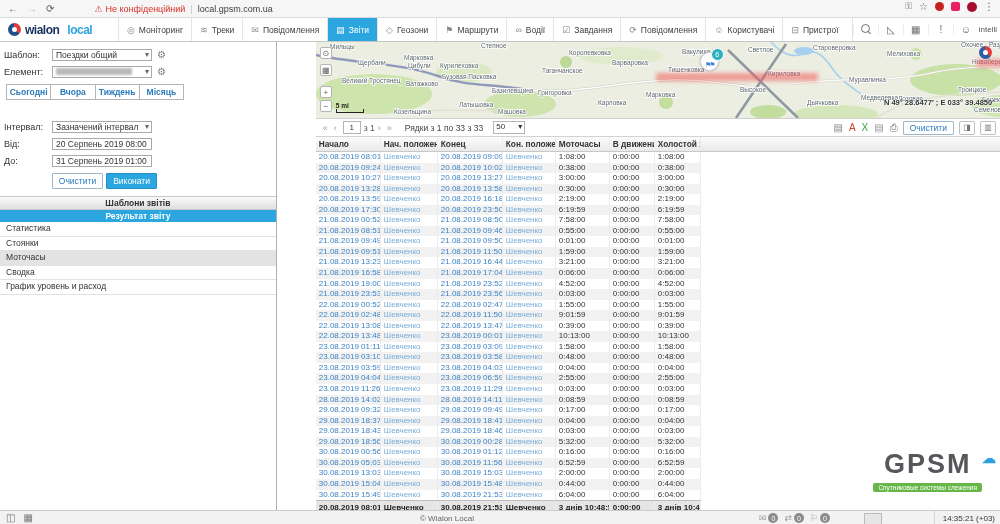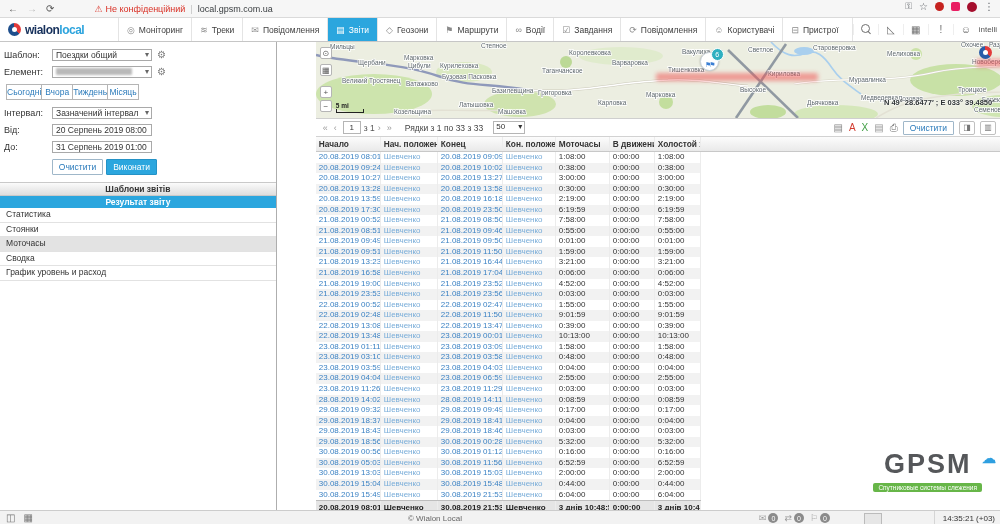--- a/index.html
+++ b/index.html
@@ -17,21 +17,21 @@
   .ext-red{width:9px;height:9px;border-radius:50%;background:#c5221f;}
   .ext-pink{width:9px;height:9px;border-radius:2px;background:#e91e63;}
   .avatar{width:10px;height:10px;border-radius:50%;background:#a50e2d;}
   
   .nav-bar{height:23px;background:#fff;border-bottom:1px solid #c6c6c6;display:flex;align-items:stretch;position:relative;}
   .logo{display:flex;align-items:center;gap:4px;padding:0 10px 0 8px;min-width:100px;}
   .logo-swirl{width:13px;height:13px;border-radius:50%;
      background:conic-gradient(#e23b3b 0 130deg,#1e4e8c 130deg 360deg);position:relative;}
   .logo-swirl:after{content:"";position:absolute;left:4px;top:4px;width:5px;height:5px;border-radius:50%;background:#fff;}
   .logo-text{font-size:12px;font-weight:bold;color:#17315c;letter-spacing:-.5px;}
-  .logo-text b{color:#2da4dd;font-weight:bold;}
+  .logo-text b{color:#2da4dd;font-weight:bold;margin-left:8px;}
   .tab{display:flex;align-items:center;gap:4px;padding:0 8px;border-left:1px solid #e4e4e4;
        font-size:8.5px;color:#404040;cursor:default;white-space:nowrap;}
   .tab .tab-ic{font-size:9px;color:#8a8a8a;}
   .tab.active{background:#2ba6de;color:#fff;}
   .tab.active .tab-ic{color:#fff;}
   .nav-right{position:absolute;right:0;top:0;height:23px;display:flex;align-items:center;border-left:1px solid #e4e4e4;}
   .nr-ic{width:24px;text-align:center;font-size:10px;color:#6e6e6e;border-left:1px solid #eee;}
   .mag{display:inline-block;width:7px;height:7px;border:1.4px solid #6e6e6e;border-radius:50%;position:relative;}
   .mag:after{content:"";position:absolute;width:4px;height:1.4px;background:#6e6e6e;
      transform:rotate(45deg);left:5px;top:7px;}
@@ -42,21 +42,21 @@
   .content{width:712px;position:relative;background:#fff;}
   
   .form{padding:6px 0 0 4px;}
   .frow{display:flex;align-items:center;margin-bottom:4px;height:13px;}
   .frow label{width:48px;flex:none;font-size:9px;color:#333;}
   .select,.input{width:100px;flex:none;height:12px;border:1px solid #a9a9a9;background:#fff;
       font-size:8.5px;display:flex;align-items:center;padding:0 3px;box-sizing:border-box;position:relative;color:#333;white-space:nowrap;overflow:hidden;}
   .select .arr{position:absolute;right:2px;top:0;color:#666;font-size:8px;}
   .wrench{margin-left:5px;color:#7a7a7a;font-size:10px;}
   .redacted{display:inline-block;width:76px;height:7px;background:#b9b9b9;filter:blur(1.3px);border-radius:1px;}
-  .qrow{display:flex;margin:6px 0 6px 2px;width:133px;}
+  .qrow{display:flex;margin:6px 0 20px 2px;width:178px;font-weight:bold;}
   .qbtn{flex:1;border:1px solid #b5b5b5;border-left-width:0;background:#fff;color:#2b7bbb;
       font-size:8.5px;text-align:center;padding:2px 0;}
   .qbtn:first-child{border-left-width:1px;}
   .brow{display:flex;justify-content:flex-end;width:153px;gap:3px;margin-top:6px;}
   .btn{font-size:8.5px;border:1px solid #9fb7c9;background:#fff;color:#2b7bbb;padding:2px 6px;border-radius:1px;}
   .btn.exec{background:#2ba6de;border-color:#2492c6;color:#fff;}
   .bar-templates{height:12px;line-height:12px;text-align:center;font-weight:bold;font-size:8.5px;color:#333;
       background:linear-gradient(#fbfbfb,#dedede);border-top:1px solid #c9c9c9;border-bottom:1px solid #c9c9c9;margin-top:7px;}
   .bar-result{height:12px;line-height:12px;text-align:center;font-weight:bold;font-size:8.5px;color:#fff;background:#2ba6de;}
   .section-item{height:13.5px;line-height:13.5px;padding-left:6px;border-bottom:1px solid #e2e2e2;font-size:8.5px;color:#333;background:#fff;}
@@ -105,21 +105,21 @@
   .tbl-totals{display:flex;height:13px;line-height:13px;width:385px;background:#e5e5e5;
       border-top:1px solid #bdbdbd;border-bottom:1px solid #bdbdbd;font-weight:bold;font-size:8px;color:#222;}
   
   .gpsm{position:absolute;right:18px;bottom:16px;text-align:center;}
   .gpsm .word{font-size:27px;font-weight:bold;color:#55575a;letter-spacing:2px;line-height:24px;position:relative;}
   .gpsm .cloud{position:absolute;right:-14px;top:-6px;color:#2e9fe0;font-size:14px;letter-spacing:0;}
   .gpsm .tag{display:inline-block;background:#67b648;color:#fff;font-size:6.5px;padding:1px 5px;border-radius:2px;margin-top:2px;}
   
   .footer{height:16px;background:#f2f2f2;border-top:1px solid #cccccc;position:relative;font-size:8px;color:#555;}
   .f-left{position:absolute;left:6px;top:1px;display:flex;gap:8px;font-size:10px;color:#777;}
-  .f-copy{position:absolute;left:408px;top:3px;color:#666;}
+  .f-copy{position:absolute;left:420px;top:3px;color:#666;}
   .f-badges{position:absolute;right:170px;top:2px;display:flex;align-items:center;gap:6px;}
   .f-badge{display:flex;align-items:center;gap:2px;color:#9a9a9a;font-size:9px;}
   .f-cnt{width:10px;height:10px;border-radius:50%;background:#8b8b8b;color:#fff;font-size:7px;
       display:inline-flex;align-items:center;justify-content:center;}
   .f-box{position:absolute;right:118px;top:2px;width:16px;height:10px;border:1px solid #bbb;background:#e6e6e6;}
   .f-time{position:absolute;right:5px;top:0;height:15px;line-height:15px;padding-left:8px;border-left:1px solid #d5d5d5;color:#333;}
 </style>
 </head>
 <body>
 

